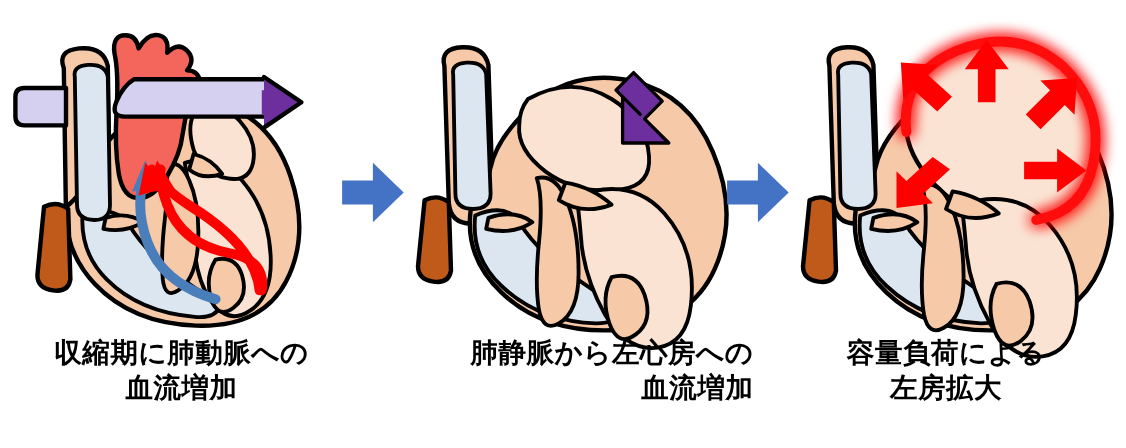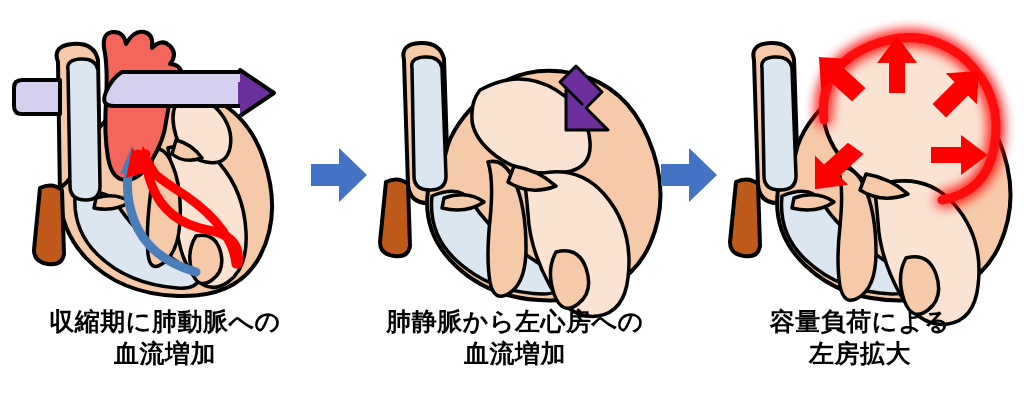--- a/index.html
+++ b/index.html
@@ -10,21 +10,21 @@
   #panel-2{left:370px;}
   #panel-3{left:720px;}
   .panel svg{display:block;width:100%;height:100%;overflow:visible;}
   .step-arrow{position:absolute;top:140px;width:70px;height:70px;}
   #step-arrow-1{left:305px;}
   #step-arrow-2{left:655px;}
   .caption{position:absolute;top:305px;width:340px;text-align:center;
            font-weight:bold;font-size:25px;line-height:1.28;color:#000;
            letter-spacing:0.5px;}
   #caption-1{left:-5px;}
-  #caption-2{left:345px;}
+  #caption-2{left:345px;text-align:right;}
   #caption-3{left:690px;}
   .caption .line{display:block;white-space:nowrap;}
 </style>
 </head>
 <body>
 
 <div id="stage">
 
   <div class="panel" id="panel-1">
     <svg viewBox="0 0 330 300">

